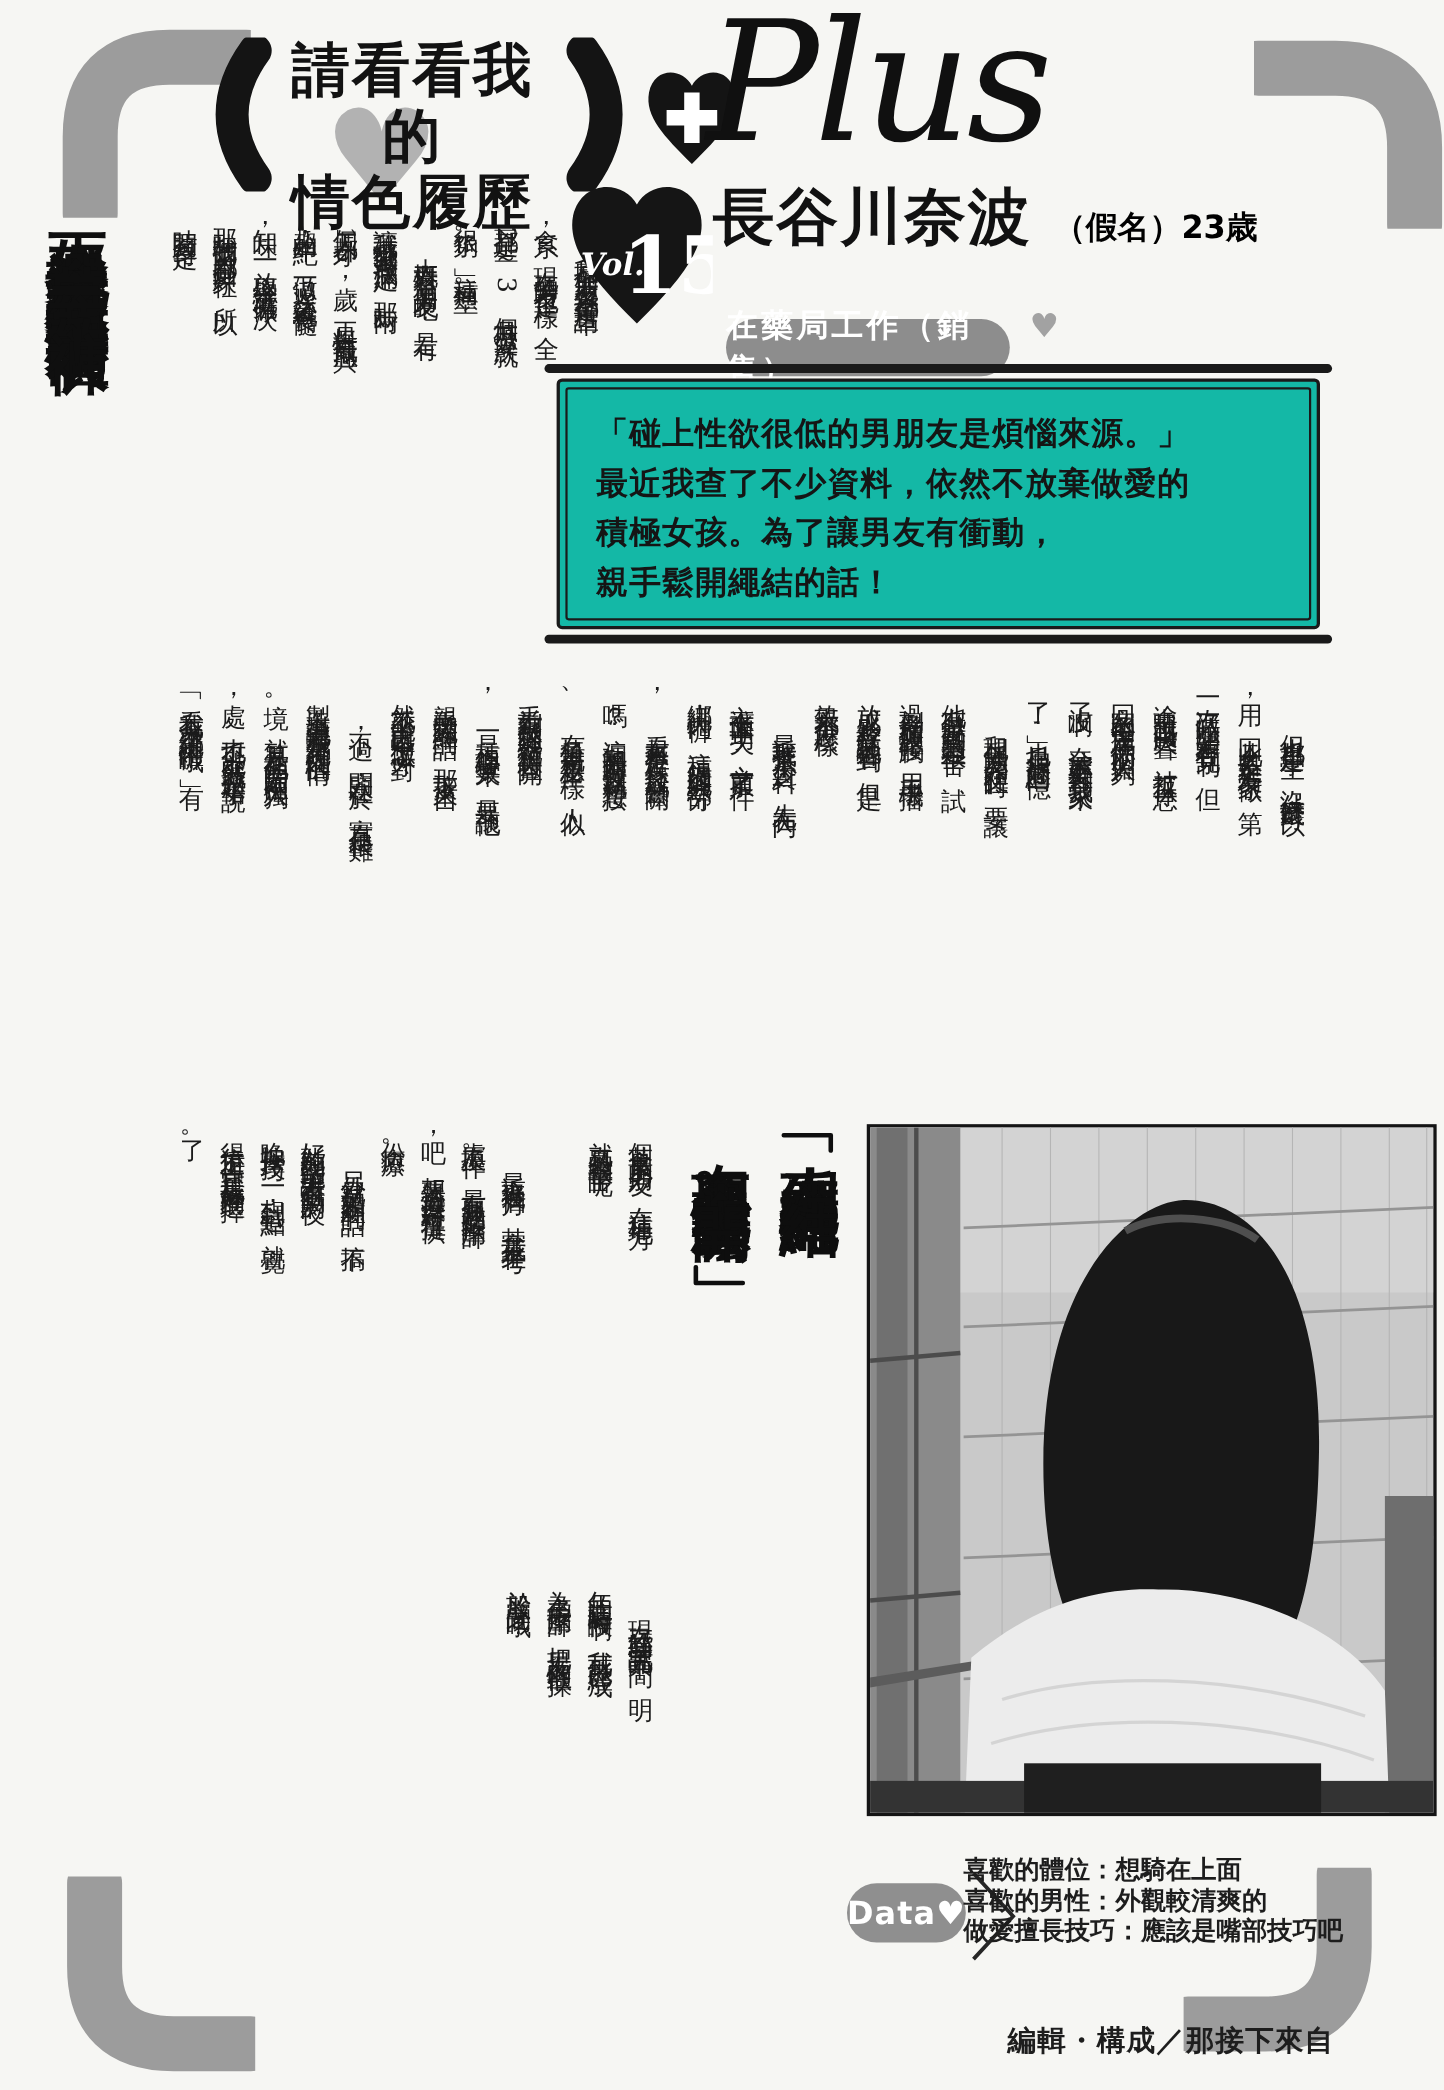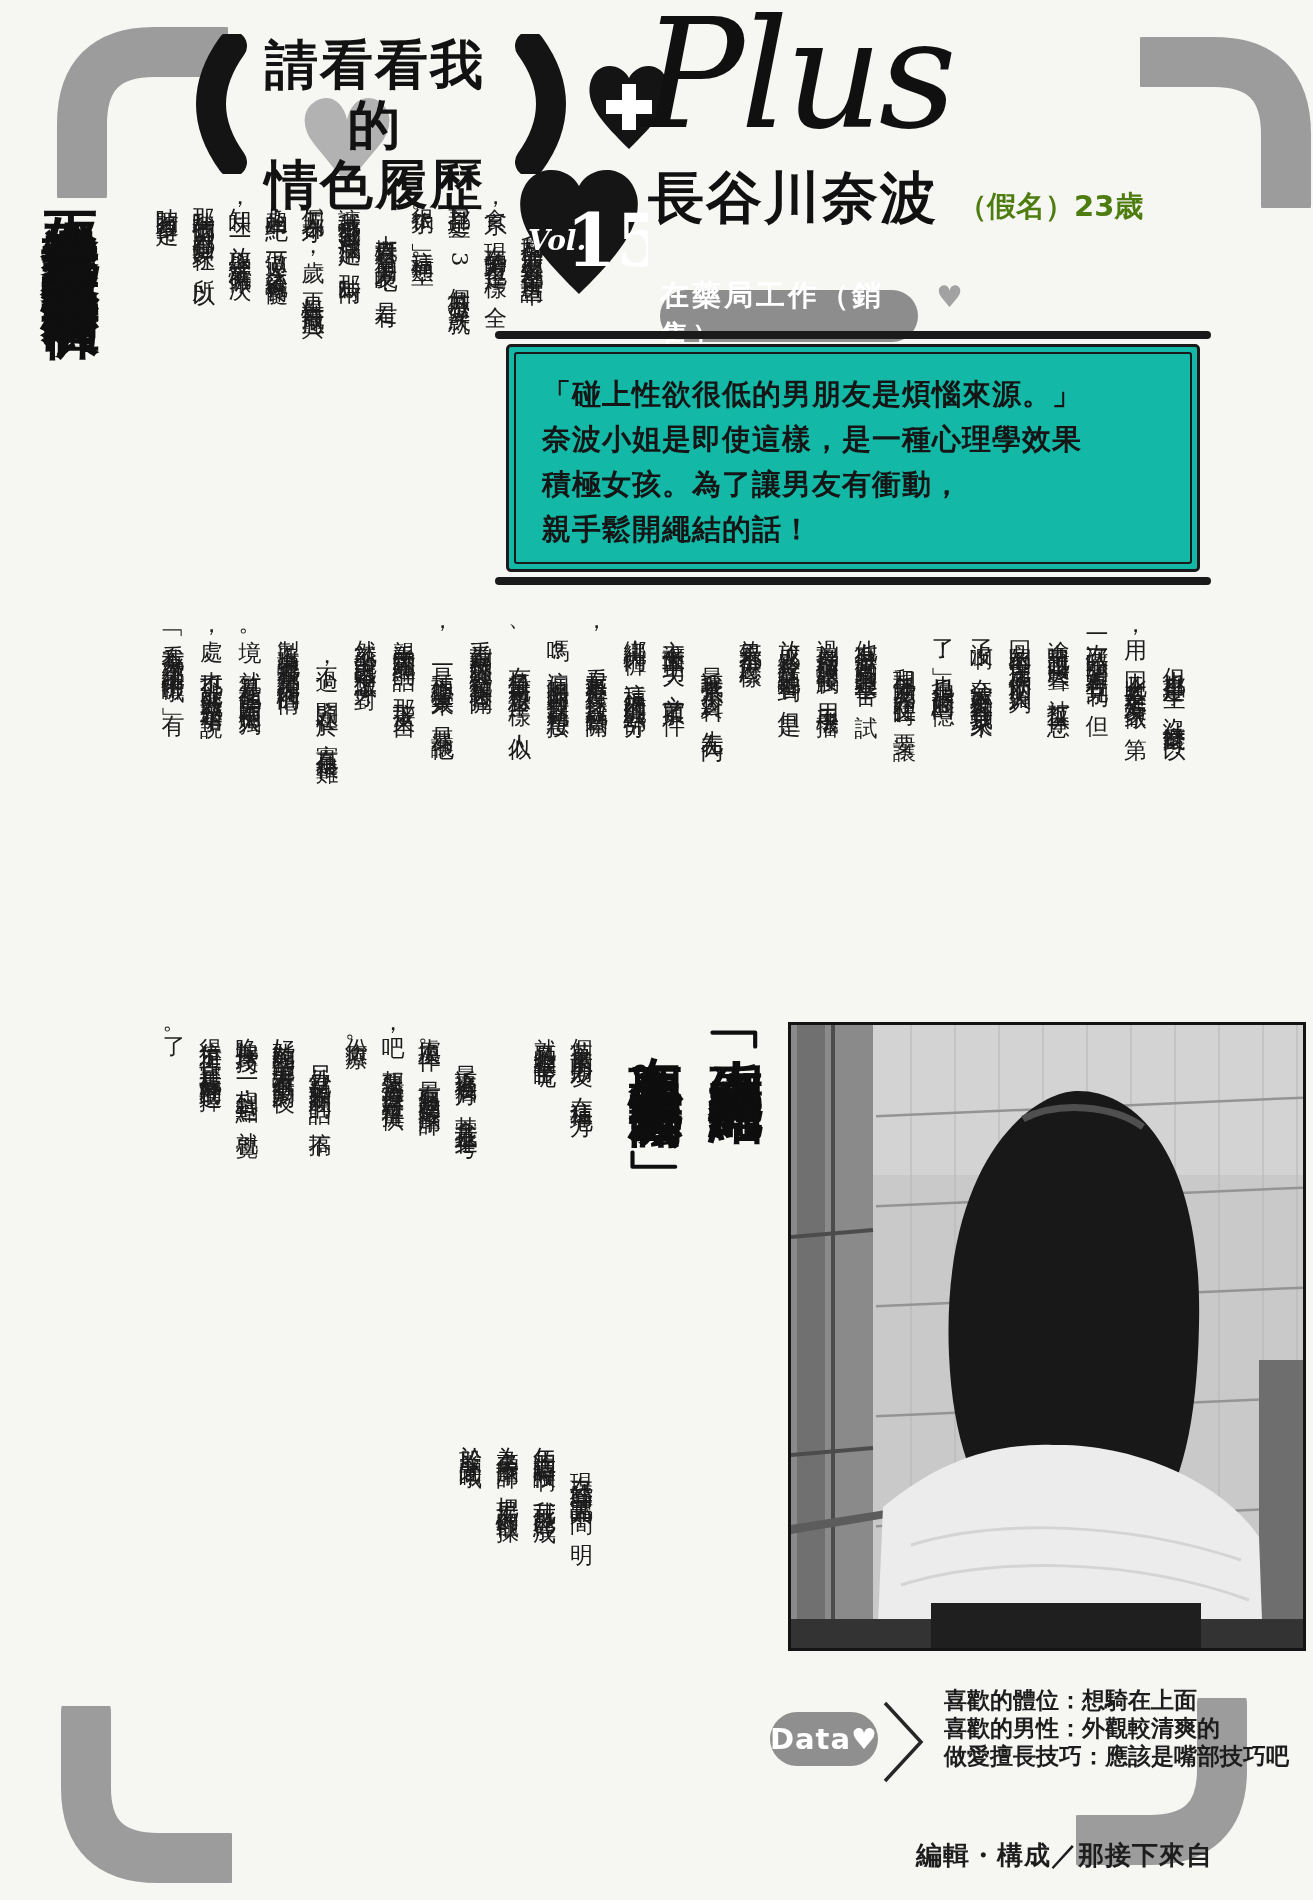--- a/index.html
+++ b/index.html
@@ -8,21 +8,21 @@
   .abs{position:absolute;}
   
   .corner{position:absolute;}
   
   .title-block{position:absolute;left:238px;top:34px;width:274px;text-align:center;z-index:2;}
   .title-line{position:relative;z-index:2;font-family:"DejaVu Serif","Liberation Serif",serif;font-weight:bold;font-size:53px;line-height:60px;letter-spacing:2px;color:#121212;}
   .title-heart{position:absolute;left:56px;top:50px;z-index:1;font-size:118px;line-height:1;color:#b2b2b2;}
   .plus-script{position:absolute;left:642px;top:-16px;font-family:"DejaVu Serif","Liberation Serif",serif;font-style:italic;font-size:152px;line-height:1.2;letter-spacing:-4px;color:#101010;z-index:2;}
   .name-row{position:absolute;left:648px;top:170px;display:flex;align-items:flex-end;gap:20px;white-space:nowrap;}
   .name-main{font-size:56px;font-weight:900;letter-spacing:2px;line-height:1;color:#111;}
-  .name-suffix{font-size:29px;font-weight:800;line-height:1;padding-bottom:5px;color:#4d7c0f;}
+  .name-suffix{font-size:29px;font-weight:800;line-height:1;padding-bottom:5px;color:#000000;}
   .job-pill{position:absolute;left:660px;top:274px;width:258px;height:52px;border-radius:27px;background:#8d8d8d;display:flex;align-items:center;justify-content:center;margin-top:16px;}
   .job-pill span{color:#fff;font-size:29px;font-weight:800;letter-spacing:3px;}
   .pill-heart{position:absolute;left:936px;top:282px;font-size:30px;color:#a2a2a2;line-height:1;}
   
   .intro-box{position:absolute;left:506px;top:344px;width:688px;height:222px;border:3px solid #1a1a1a;border-radius:5px;background:#14b8a6;}
   .intro-inner{position:absolute;inset:5px;border:2px solid #1a1a1a;border-radius:3px;padding:18px 22px 0 26px;}
   .intro-line{font-size:29px;line-height:45px;font-weight:800;letter-spacing:1px;color:#151515;white-space:nowrap;}
   .intro-bar{position:absolute;left:-14px;right:-14px;height:8px;background:#1a1a1a;border-radius:6px;}
   .intro-bar.top{top:-16px;} .intro-bar.bot{bottom:-16px;}
   
@@ -31,21 +31,21 @@
   .b-body .vcol{font-size:23px;letter-spacing:4px;width:36.5px;line-height:36.5px;}
   .band2 .vcol{width:38.5px;line-height:38.5px;}
   .band4 .vcol{width:37px;line-height:37px;}
   .headline{position:absolute;left:14px;top:166px;writing-mode:vertical-rl;text-orientation:mixed;font-family:"DejaVu Sans","Liberation Sans",sans-serif;font-weight:900;font-size:58px;letter-spacing:4px;width:114px;line-height:114px;color:#0f0f0f;z-index:2;}
   .quote .vcol{font-family:"DejaVu Sans","Liberation Sans",sans-serif;font-weight:900;font-size:54px;letter-spacing:4px;width:80px;line-height:80px;color:#0e0e0e;}
   
   .photo{position:absolute;left:788px;top:1022px;width:512px;height:623px;border:3px solid #141414;background:#c9c9c9;}
   
   .data-pill{position:absolute;left:770px;top:1712px;width:108px;height:54px;border-radius:27px;background:#8f8f8f;display:flex;align-items:center;justify-content:center;}
   .data-pill span{color:#fff;font-size:29px;font-weight:800;letter-spacing:1px;}
-  .profile-lines{position:absolute;left:944px;top:1686px;width:360px;}
+  .profile-lines{position:absolute;left:876px;top:1686px;width:360px;}
   .profile-line{font-size:23px;line-height:28px;font-weight:700;color:#1d1d1d;white-space:nowrap;}
   .credit{position:absolute;left:916px;top:1838px;font-size:26px;font-weight:700;letter-spacing:1px;color:#1d1d1d;}
 </style>
 </head>
 <body>
 
 <div id="page">
 
   <svg class="corner" style="left:56px;top:26px;" width="172" height="172">
     <path d="M168 26 L98 26 Q26 26 26 98 L26 168" fill="none" stroke="#9c9c9c" stroke-width="50" stroke-linecap="round"></path>
@@ -94,21 +94,21 @@
   <div class="job-pill">
     <span>在藥局工作（銷售）</span>
   </div>
   <span class="pill-heart">♥</span>
 
   <div class="intro-box">
     <div class="intro-bar top"></div>
     <div class="intro-bar bot"></div>
     <div class="intro-inner">
       <div class="intro-line">「碰上性欲很低的男朋友是煩惱來源。」</div>
-      <div class="intro-line">奈波小姐是即使這樣，是一種心理學效果</div>
+      <div class="intro-line">最近我查了不少資料，依然不放棄做愛的</div>
       <div class="intro-line">積極女孩。為了讓男友有衝動，</div>
       <div class="intro-line">親手鬆開繩結的話！</div>
     </div>
   </div>
 
   <div class="headline">正努力挑選會讓草食系男生忍不住想要出手的內衣褲！</div>
 
   <div class="vband b-body band1" style="left:149px;top:190px;height:385px;">
       <div class="vcol">　我歷任男朋友幾乎都是所謂草</div>
       <div class="vcol">食系，現在的男友也是一樣，全</div>

